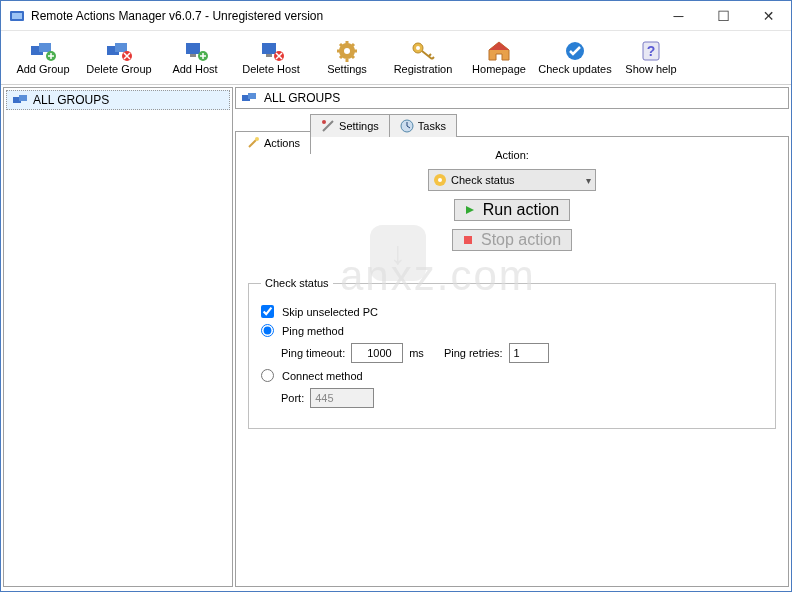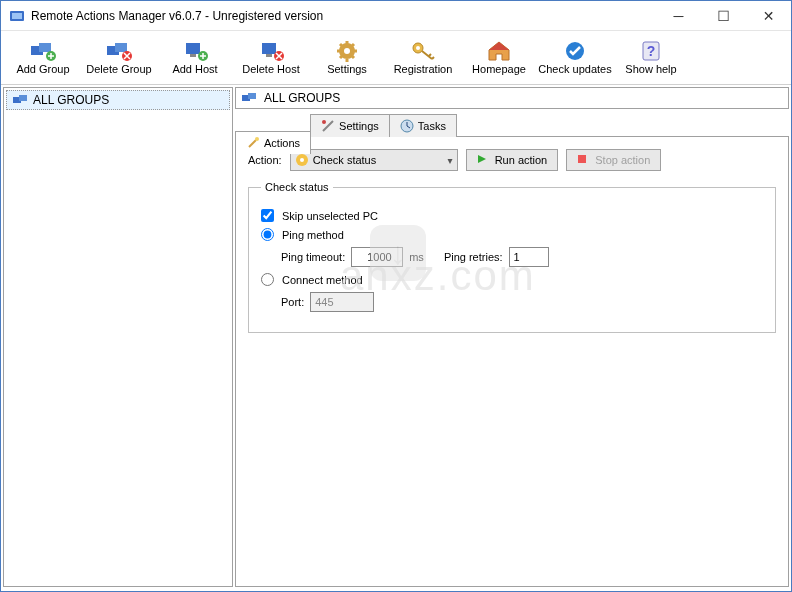--- a/index.html
+++ b/index.html
@@ -25,28 +25,28 @@
 .content { flex: 1; margin: 2px; display: flex; flex-direction: column; }
 .content-header { border: 1px solid #a0a0a0; padding: 3px 6px; display: flex; align-items: center; gap: 6px; background: #fff; }
 .content-header-icon { width: 16px; height: 14px; }
 
 .tabstrip { display: flex; border-bottom: 1px solid #a0a0a0; margin-top: 4px; background: #fff; height: 24px; }
 .tab { display: flex; align-items: center; gap: 4px; padding: 3px 10px; border: 1px solid #a0a0a0; border-bottom: none; margin-right: -1px; background: #f0f0f0; position: relative; top: 1px; font-size: 11px; }
 .tab.active { background: #fff; top: 18px; }
 .tab-icon { width: 14px; height: 14px; }
 
 .panel { border: 1px solid #a0a0a0; border-top: none; padding: 12px; background: #fff; flex: 1; }
-.action-row { display: flex; align-items: center; gap: 8px; margin-bottom: 10px; }
+.action-row { display: flex; align-items: center; gap: 8px; margin-bottom: 26px; flex-direction: column; }
 .action-label { font-size: 11px; }
 .combo { display: flex; align-items: center; border: 1px solid #a0a0a0; height: 22px; width: 168px; background: #e8e8e8; padding: 0 4px; gap: 4px; }
 .combo-icon { width: 14px; height: 14px; }
 .combo-text { flex: 1; font-size: 11px; }
 .combo-arrow { font-size: 10px; color: #555; }
 
-.btn { display: flex; align-items: center; gap: 8px; border: 1px solid #a0a0a0; height: 22px; padding: 0 10px; background: #e8e8e8; font-size: 11px; }
+.btn { display: flex; align-items: center; gap: 8px; border: 1px solid #a0a0a0; height: 22px; padding: 0 10px; background: #e8e8e8; font-size: 16px; }
 .btn.disabled { color: #a0a0a0; }
 
 fieldset { border: 1px solid #c0c0c0; padding: 10px 12px 14px 12px; margin-top: 4px; }
 legend { font-size: 11px; padding: 0 4px; }
 .form-row { display: flex; align-items: center; gap: 6px; margin: 6px 0; font-size: 11px; }
 .form-row.indent { margin-left: 20px; }
 input[type=text] { border: 1px solid #888; height: 20px; padding: 0 4px; font-size: 11px; font-family: inherit; }
 input[type=text]:disabled { background: #f0f0f0; color: #888; }
 input[type=checkbox], input[type=radio] { margin-right: 2px; }
 

